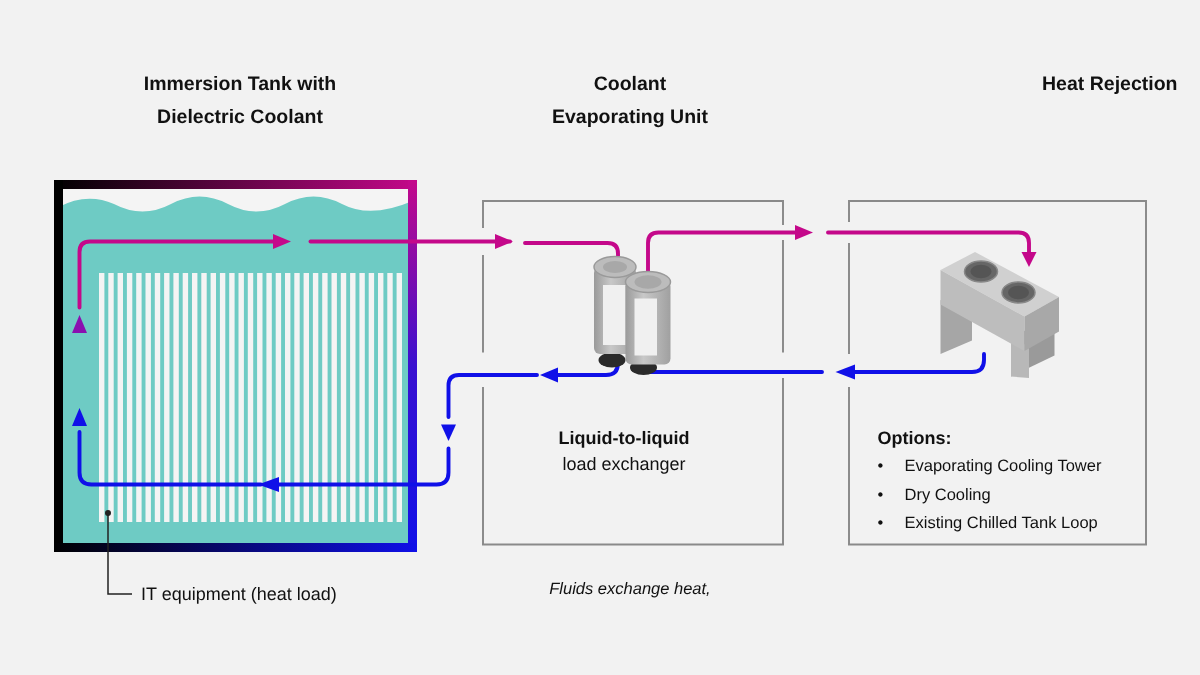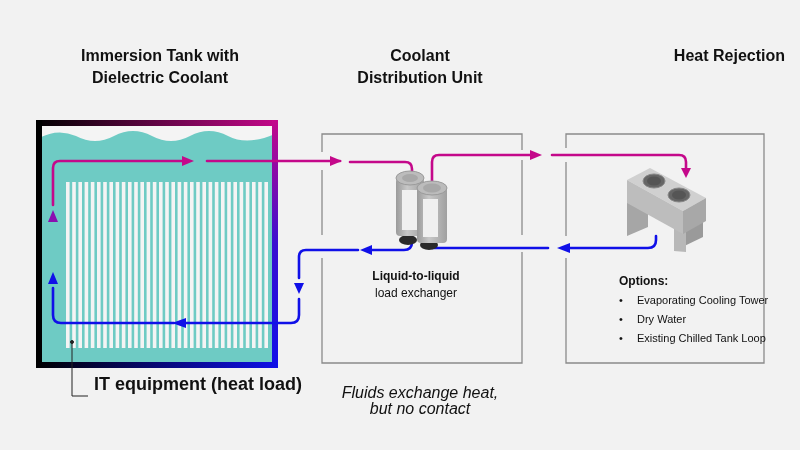--- a/index.html
+++ b/index.html
@@ -4,32 +4,32 @@
 <style>
   html, body { margin: 0; padding: 0; }
   body {
     width: 800px; height: 450px; overflow: hidden;
     background: #f2f2f2;
     font-family: "Liberation Sans", sans-serif;
     position: relative;
   }
   .title {
     position: absolute; text-align: center; font-weight: bold;
-    font-size: 16px; line-height: 22px; color: #111;
+    font-size: 13px; line-height: 22px; color: #111;
     white-space: pre-line;
   }
   #t1 { left: 40px; width: 240px; top: 45px; }
   #t2 { left: 300px; width: 240px; top: 45px; }
   #t3 { left: 545px; width: 240px; top: 45px; text-align: right; }
   .label { position: absolute; color: #111; font-size: 12px; line-height: 17px; }
-  #hx-label { left: 322px; width: 188px; top: 268px; text-align: center; }
+  #hx-label { left: 322px; width: 188px; top: 284px; text-align: center; }
   #hx-label b { display: block; font-weight: bold; }
-  #note { left: 300px; width: 240px; top: 385px; text-align: center; font-style: italic; font-size: 16px; line-height: 16px; }
-  #it-label { left: 94px; top: 376px; font-size: 18px; font-weight: bold; }
-  #options { left: 585px; top: 272px; font-size: 11px; line-height: 19px; margin-left: 34px; }
+  #note { left: 300px; width: 240px; top: 385px; text-align: center; font-style: italic; font-size: 11px; line-height: 16px; }
+  #it-label { left: 94px; top: 388px; font-size: 12px; }
+  #options { left: 585px; top: 283px; font-size: 11px; line-height: 19px; }
   #options .opt-title { font-weight: bold; font-size: 12px; }
   #options ul { list-style: none; margin: 0; padding: 0; }
   #options li { position: relative; padding-left: 18px; }
   #options li::before { content: "•"; position: absolute; left: 0; }
   svg#diagram { position: absolute; left: 0; top: 0; }
 </style>
 </head>
 <body>
 
 <svg id="diagram" width="800" height="450" viewBox="0 0 800 450">
@@ -180,35 +180,34 @@
 
   <g stroke="#222" stroke-width="1" fill="none">
     <circle cx="72" cy="342" r="1.5" fill="#222"></circle>
     <path d="M72 342 L72 396 L88 396"></path>
   </g>
 </svg>
 
 <div id="t1" class="title">Immersion Tank with
 Dielectric Coolant</div>
 <div id="t2" class="title">Coolant
-Distribution Unit</div>
+Evaporating Unit</div>
 <div id="t3" class="title">Heat Rejection</div>
 
 <div id="hx-label" class="label">
   <b>Liquid-to-liquid</b>
   <span>load exchanger</span>
 </div>
 
 <div id="note" class="label">
   <div>Fluids exchange heat,</div>
-  <div>but no contact</div>
 </div>
 
 <div id="it-label" class="label">IT equipment (heat load)</div>
 
 <div id="options" class="label">
   <div class="opt-title">Options:</div>
   <ul>
     <li>Evaporating Cooling Tower</li>
-    <li>Dry Water</li>
+    <li>Dry Cooling</li>
     <li>Existing Chilled Tank Loop</li>
   </ul>
 </div>
 
 </body></html>

